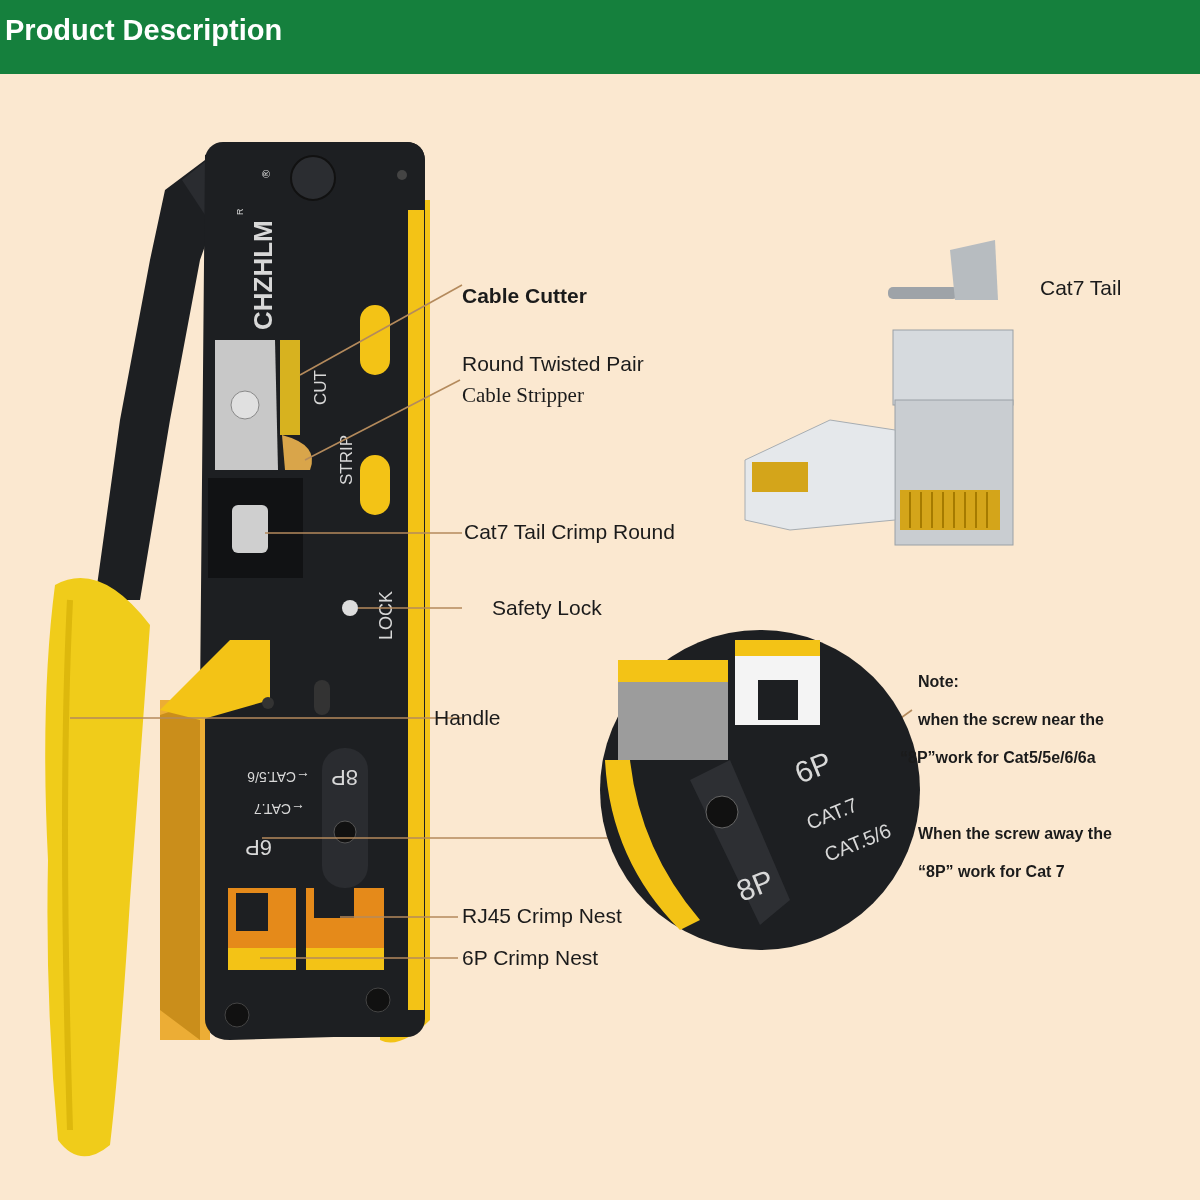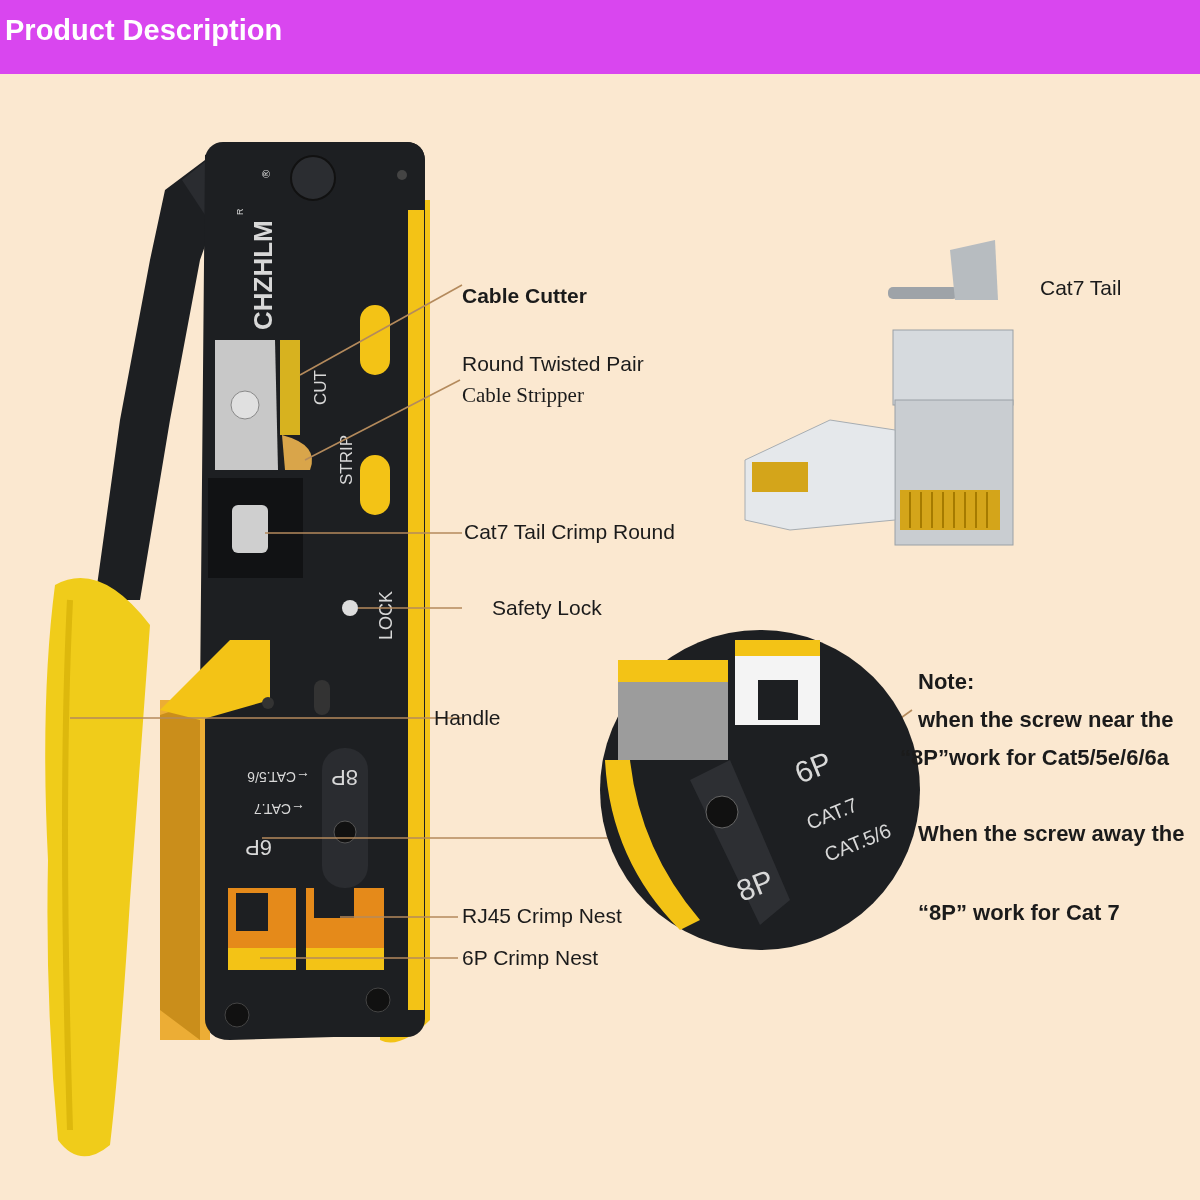--- a/index.html
+++ b/index.html
@@ -1,20 +1,20 @@
 <!DOCTYPE html>
 <html><head>
 <meta charset="utf-8">
 <style>
   html,body{margin:0;padding:0;}
   body{width:1200px;height:1200px;position:relative;overflow:hidden;background:#fbe8d0;font-family:"Liberation Sans",sans-serif;}
-  .banner{position:absolute;left:0;top:0;width:1200px;height:74px;background:#d946ef;}
+  .banner{position:absolute;left:0;top:0;width:1200px;height:74px;background:#15803d;}
   .banner-title{position:absolute;left:5px;top:14px;font-size:29px;font-weight:bold;color:#ffffff;}
   .label{position:absolute;font-size:21px;color:#1b1b1b;white-space:nowrap;line-height:32px;}
-  .note{position:absolute;font-size:22px;font-weight:bold;color:#1b1b1b;white-space:nowrap;line-height:38px;}
+  .note{position:absolute;font-size:16px;font-weight:bold;color:#1b1b1b;white-space:nowrap;line-height:38px;}
   svg{position:absolute;left:0;top:0;}
   .tool-text{font-family:"Liberation Sans",sans-serif;fill:#d8d8d8;}
 </style>
 </head>
 <body>
 
 <div class="banner">
   <div class="banner-title">Product Description</div>
 </div>
 
@@ -134,13 +134,13 @@
 <div class="label" style="left:464px;top:592px;margin-left:28px;">Safety Lock</div>
 <div class="label" style="left:434px;top:702px;text-align:right;">Handle</div>
 <div class="label" style="left:462px;top:900px;">RJ45 Crimp Nest</div>
 <div class="label" style="left:462px;top:942px;text-align:right;">6P Crimp Nest</div>
 <div class="label" style="left:1040px;top:272px;">Cat7 Tail</div>
 
 <div class="note" style="left:918px;top:663px;">Note:</div>
 <div class="note" style="left:918px;top:701px;">when the screw near the</div>
 <div class="note" style="left:872px;top:739px;margin-left:28px;">“8P”work for Cat5/5e/6/6a</div>
 <div class="note" style="left:918px;top:815px;">When the screw away the</div>
-<div class="note" style="left:918px;top:853px;margin-top:41px;">“8P” work for Cat 7</div>
+<div class="note" style="left:918px;top:853px;">“8P” work for Cat 7</div>
 
 </body></html>

